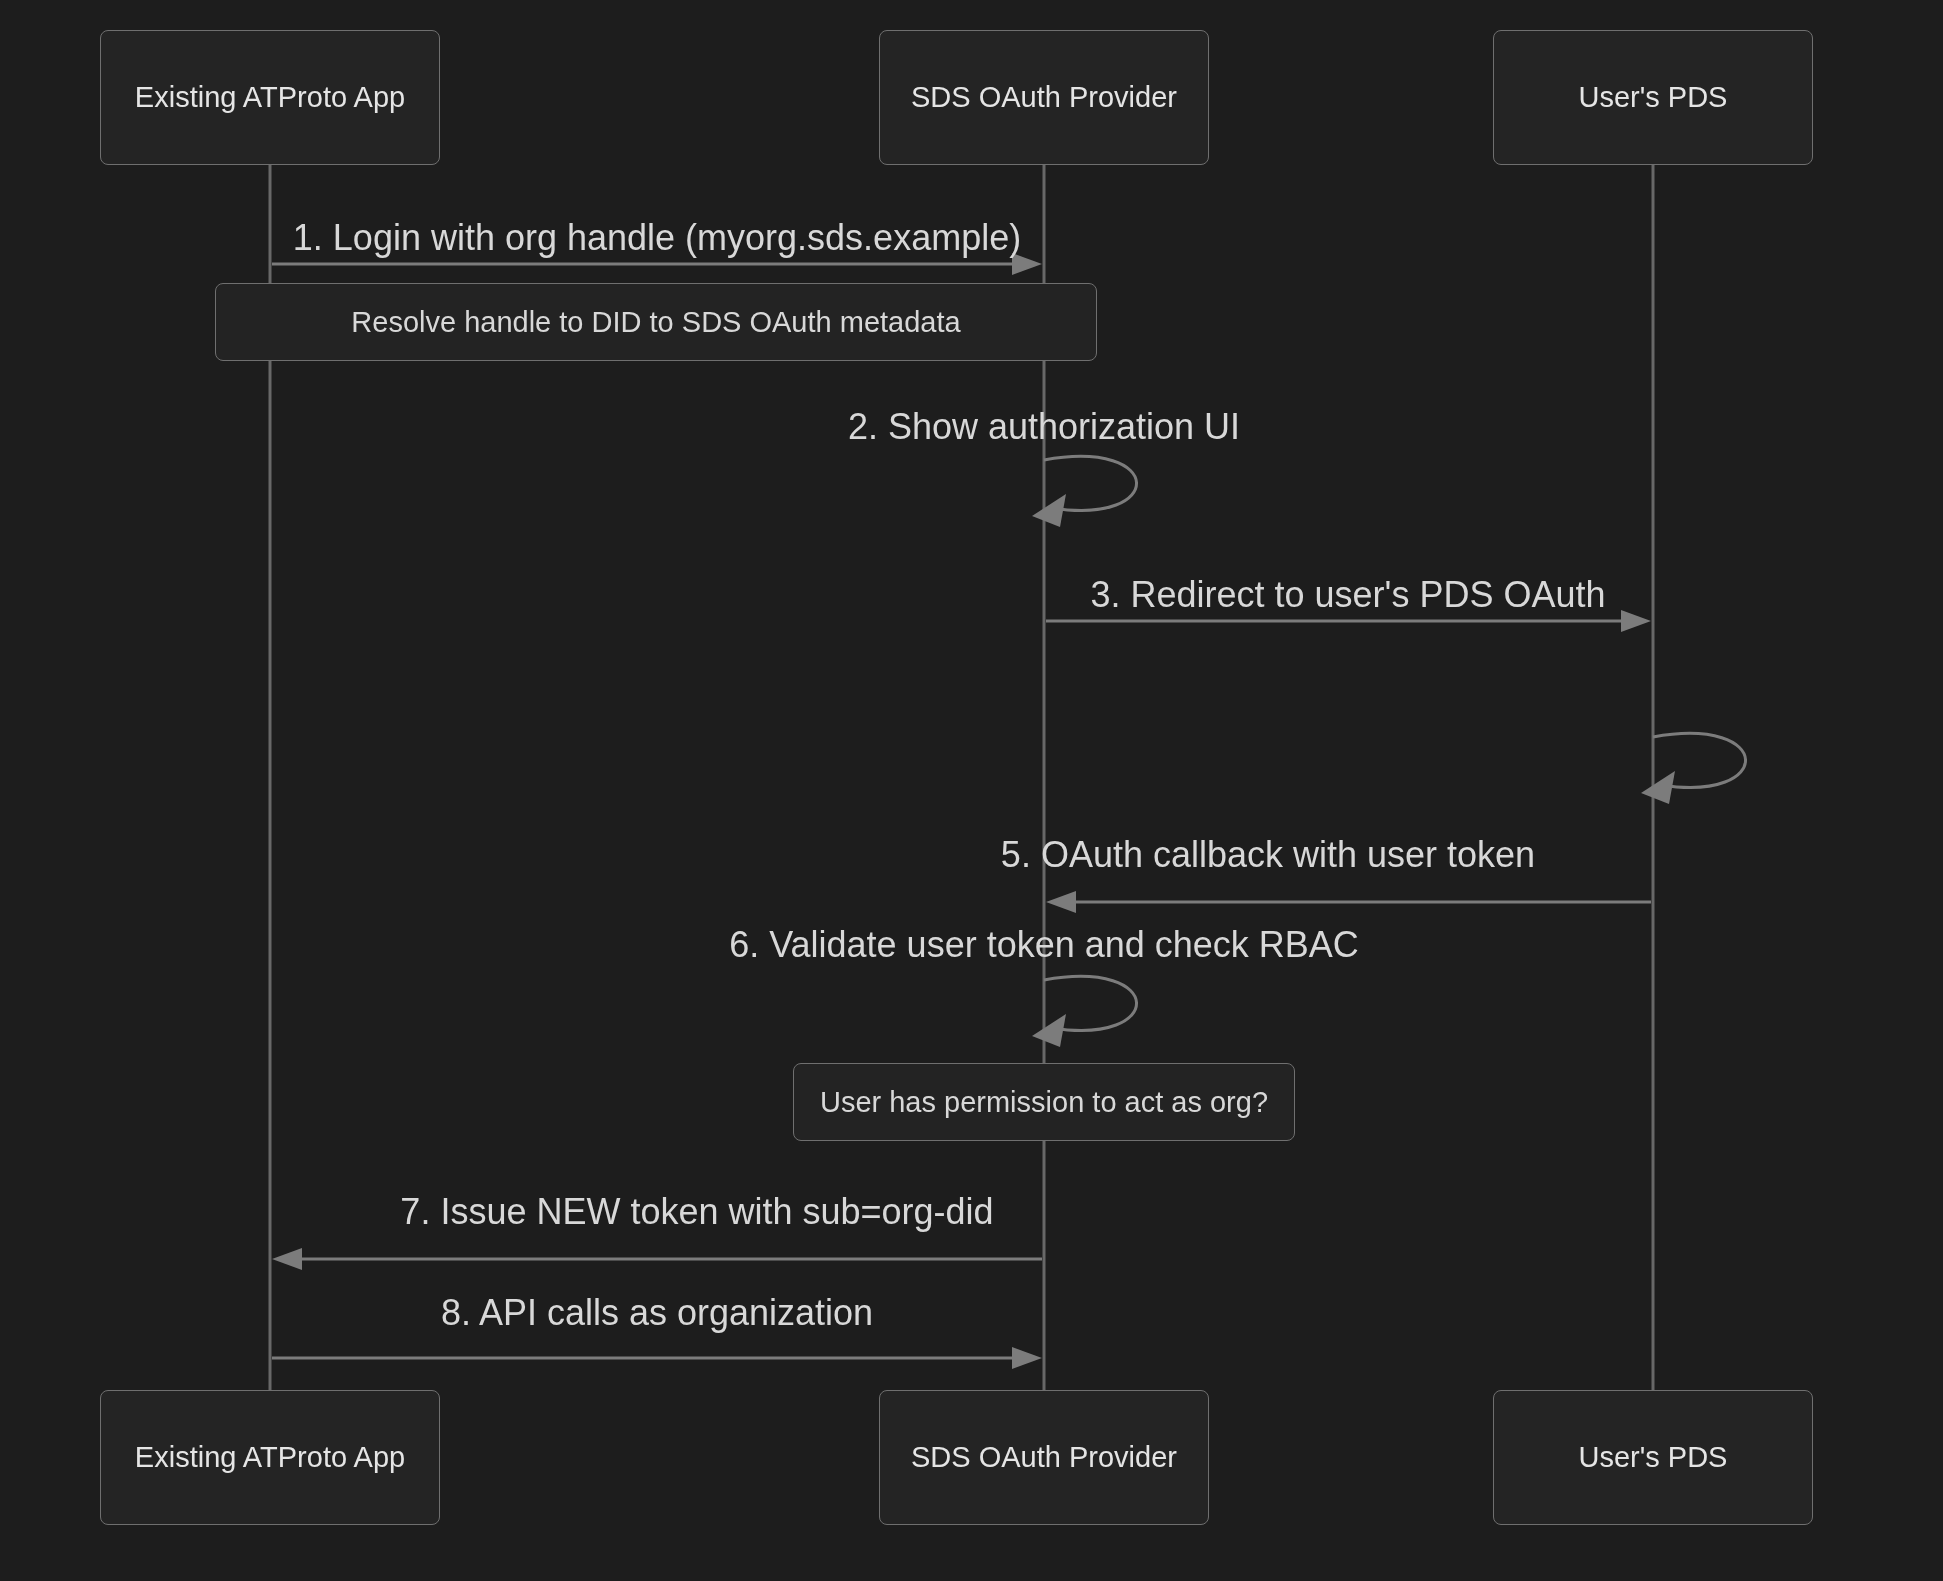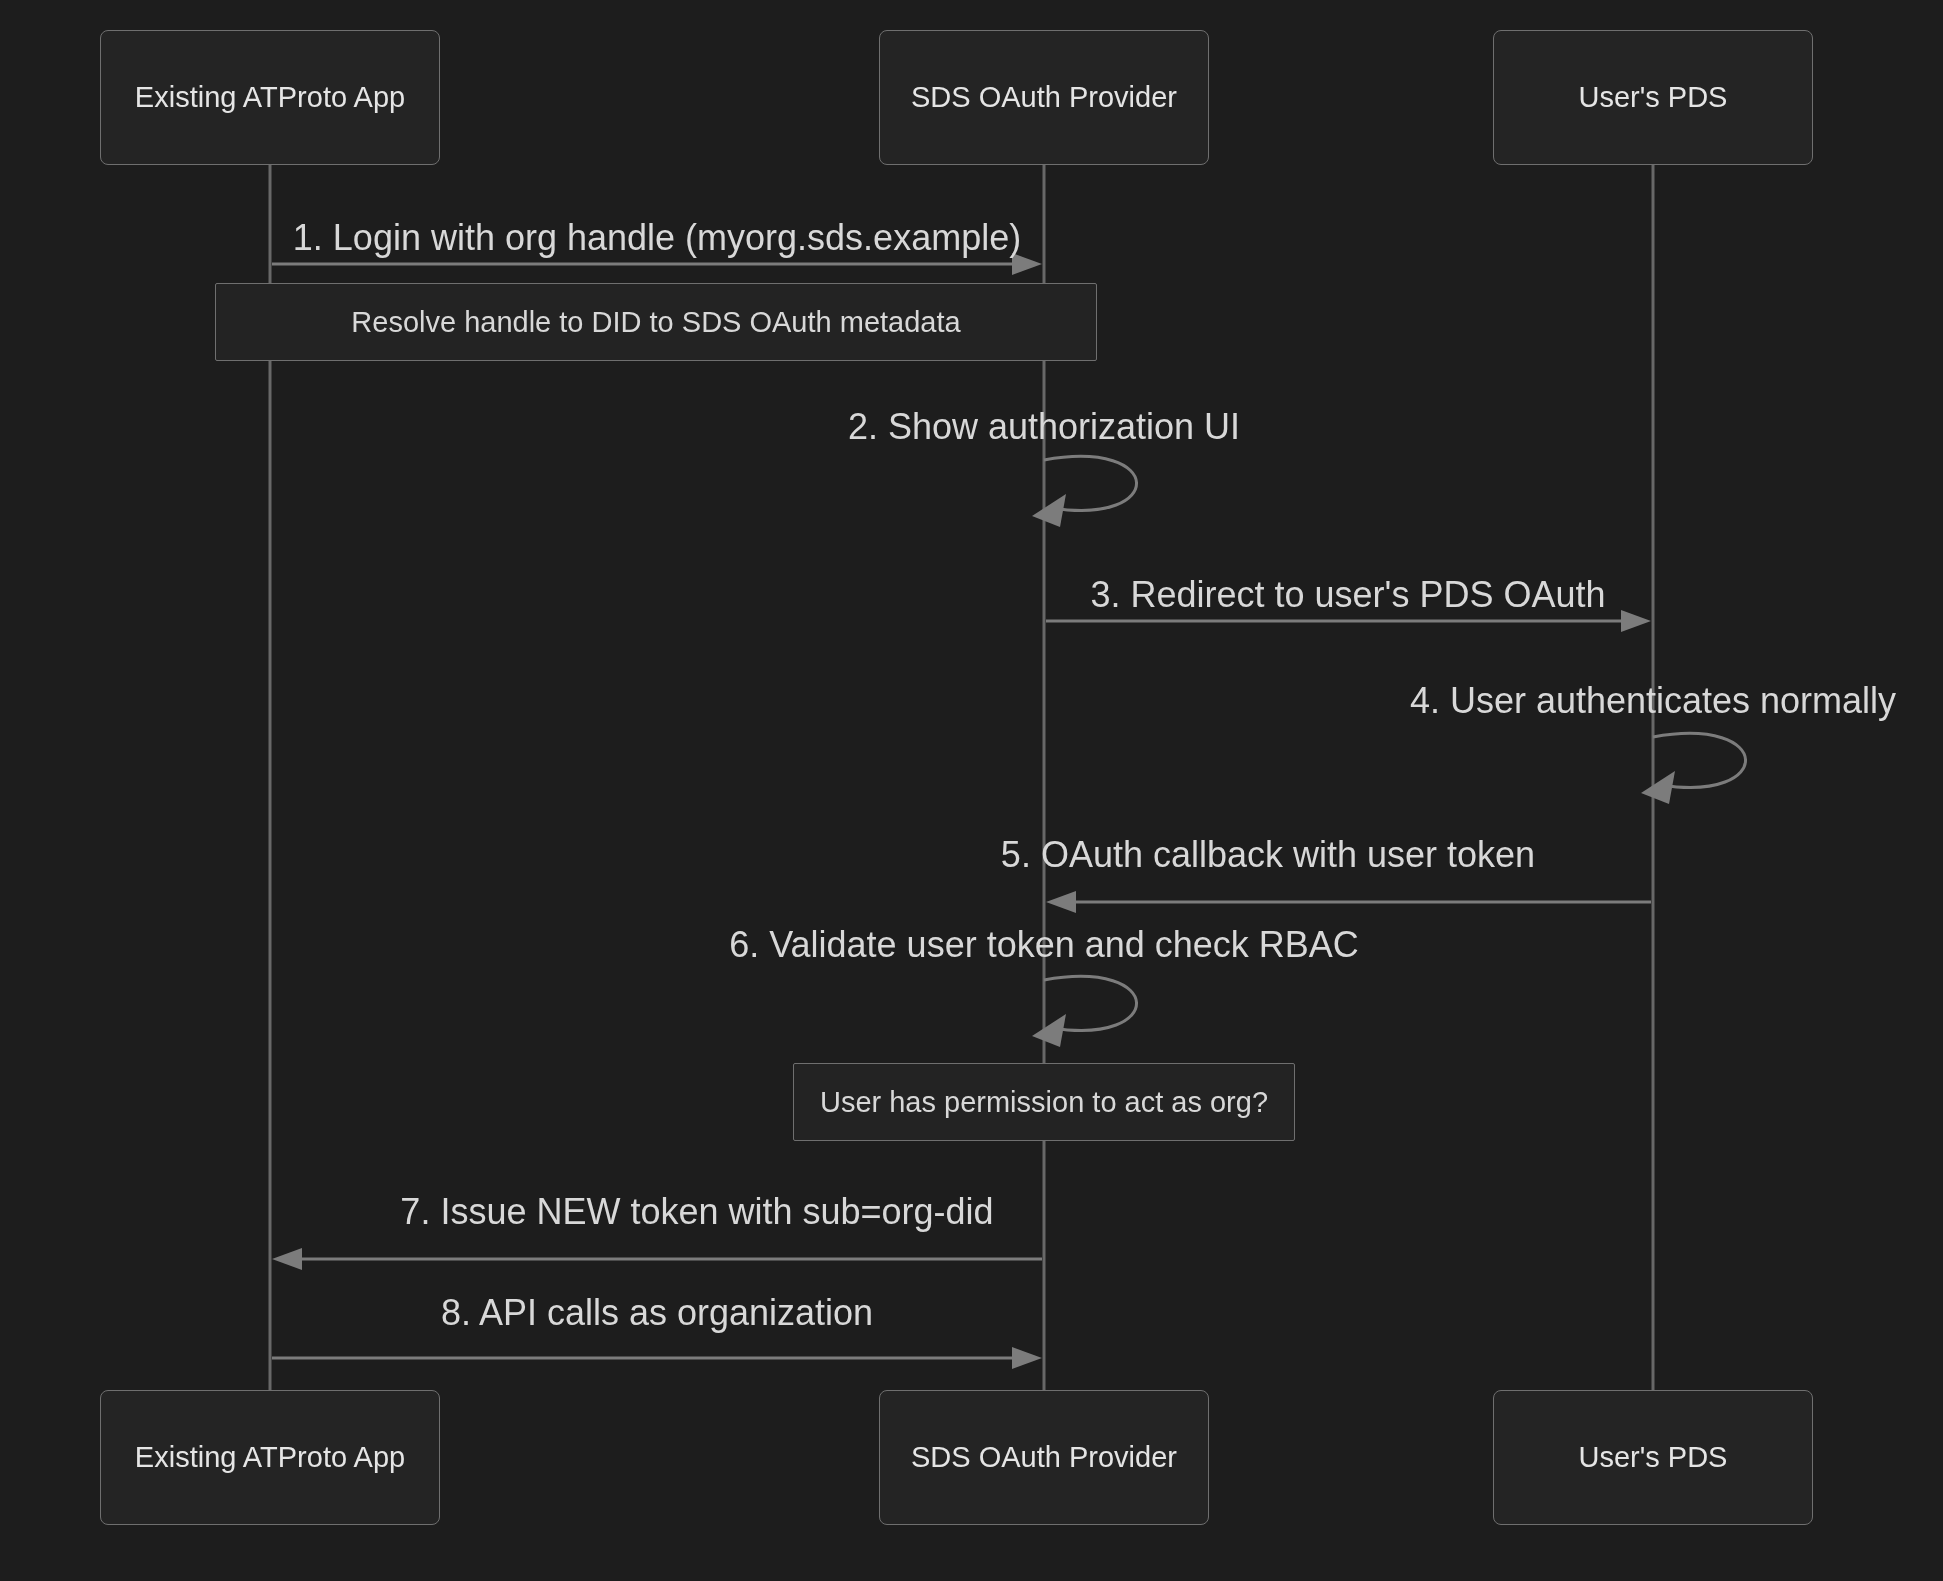--- a/index.html
+++ b/index.html
@@ -48,21 +48,21 @@
     font-size: 36px;
     line-height: 36px;
     height: 36px;
     color: #d8d8d8;
     text-align: center;
   }
   .note-box {
     position: absolute;
     background: #232323;
     border: 1.5px solid #6f6f6f;
-    border-radius: 2px;
+    border-radius: 8px;
     display: flex;
     align-items: center;
     justify-content: center;
     font-size: 29px;
     color: #d8d8d8;
     box-sizing: border-box;
   }
   .note-1 { left: 215px; top: 283px; width: 882px; height: 78px; }
   .note-2 { left: 793px; top: 1063px; width: 502px; height: 78px; }
 </style>
@@ -118,21 +118,20 @@
   <div class="actor-box actor-sds actor-bottom">
     <span>SDS OAuth Provider</span>
   </div>
   <div class="actor-box actor-pds actor-bottom">
     <span>User's PDS</span>
   </div>
 
   <div class="msg-label" style="left:657px;  top:220px;">1. Login with org handle (myorg.sds.example)</div>
   <div class="msg-label" style="left:1044px; top:409px;">2. Show authorization UI</div>
   <div class="msg-label" style="left:1348px; top:577px;">3. Redirect to user's PDS OAuth</div>
-  <div class="msg-label" style="left:1653px; top:683px;">4. User authenticates normally</div>
   <div class="msg-label" style="left:1268px; top:837px;">5. OAuth callback with user token</div>
   <div class="msg-label" style="left:1044px; top:927px;">6. Validate user token and check RBAC</div>
   <div class="msg-label" style="left:657px;  top:1194px;margin-left:40px;">7. Issue NEW token with sub=org-did</div>
   <div class="msg-label" style="left:657px;  top:1295px;">8. API calls as organization</div>
 
   <div class="note-box note-1">
     <span>Resolve handle to DID to SDS OAuth metadata</span>
   </div>
   <div class="note-box note-2">
     <span>User has permission to act as org?</span>

